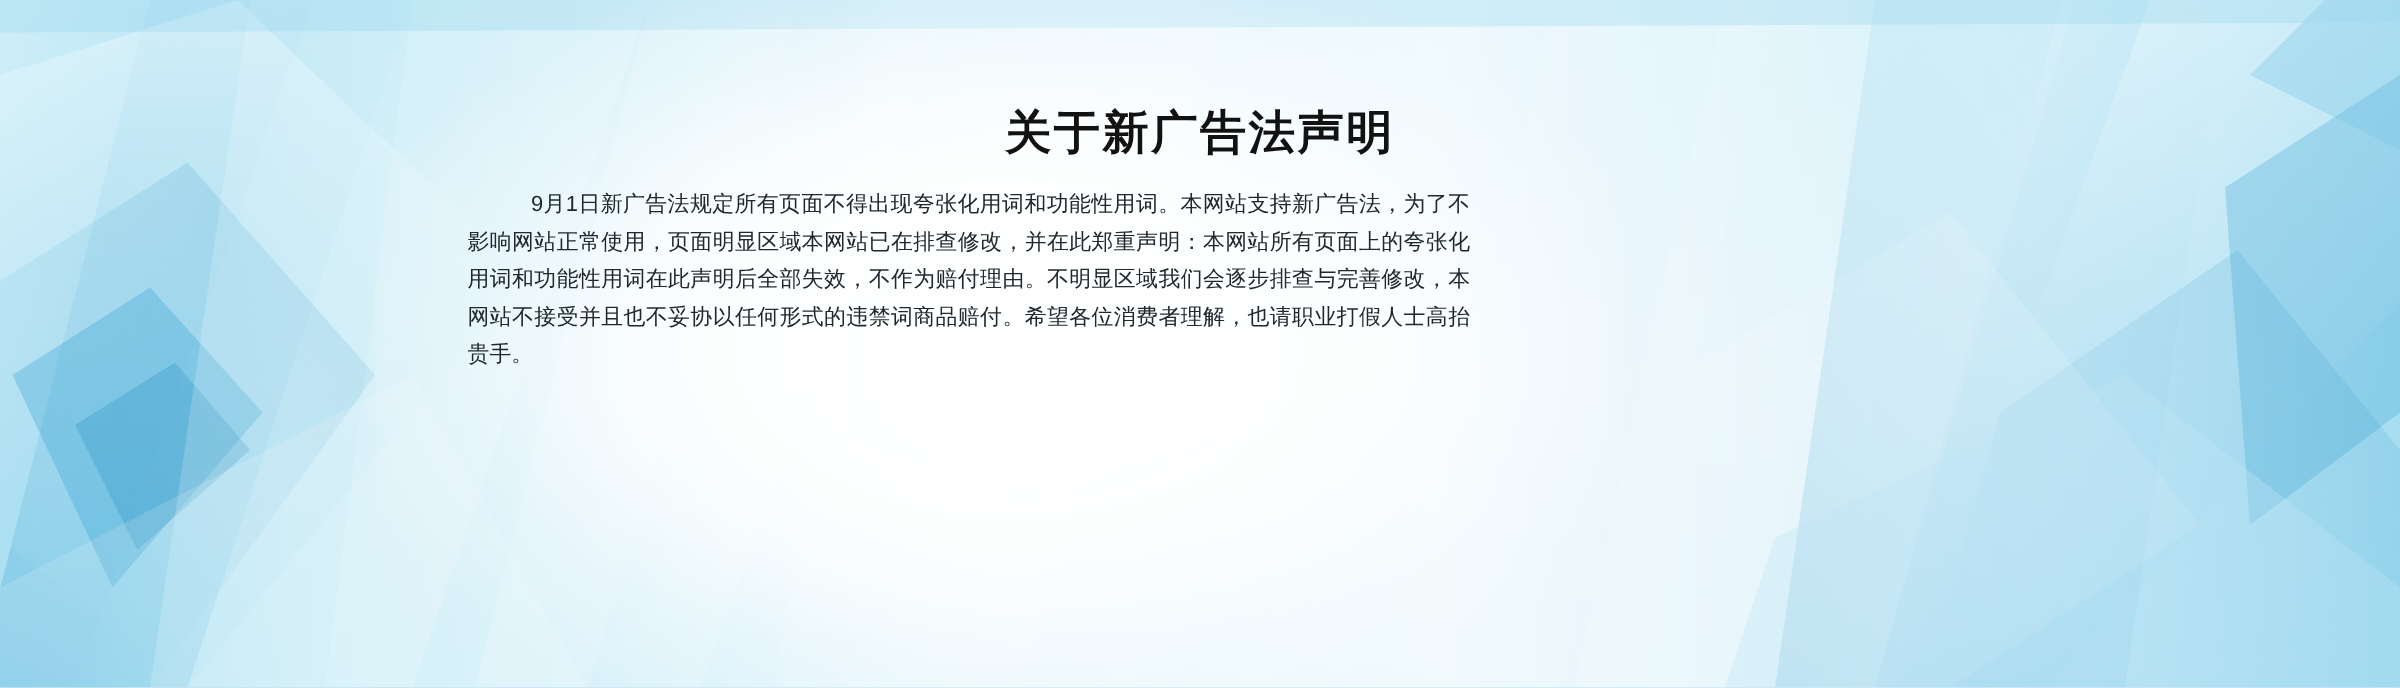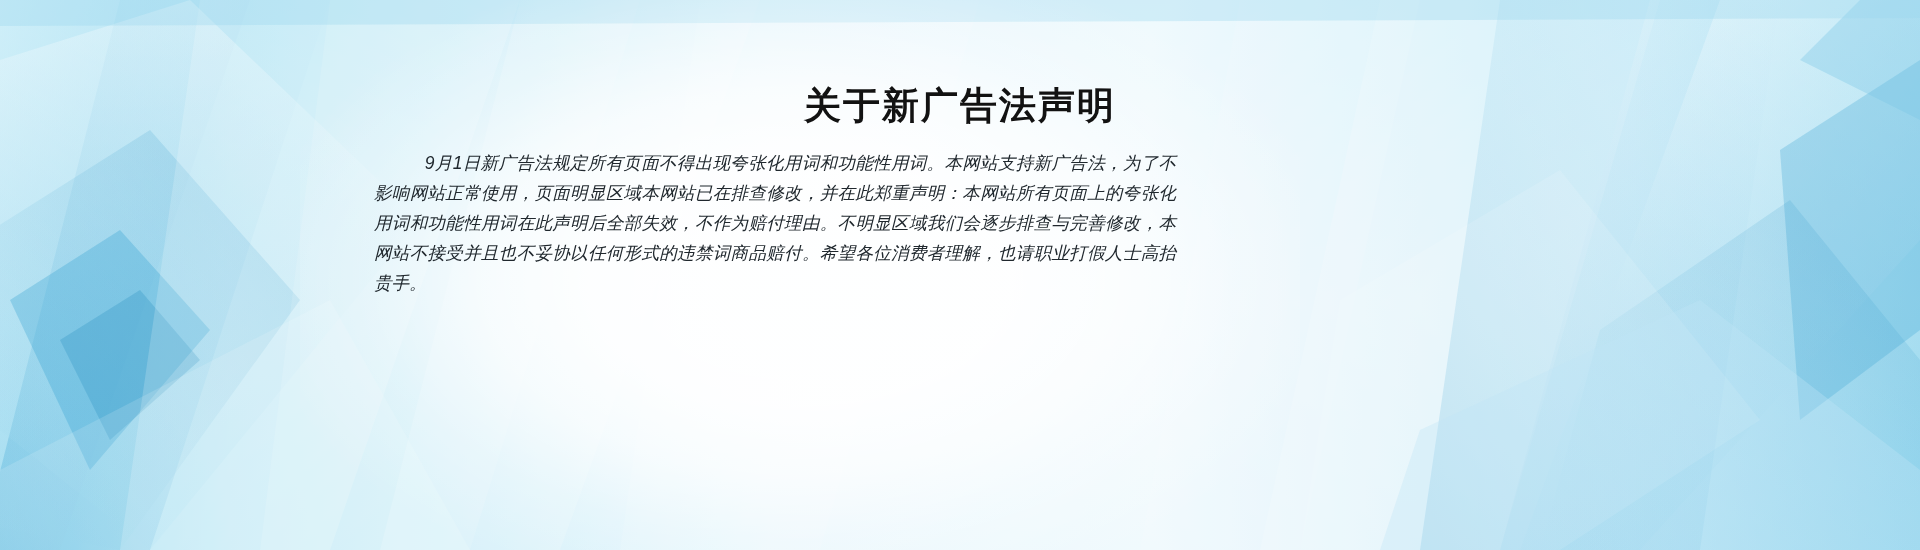--- a/index.html
+++ b/index.html
@@ -37,21 +37,21 @@
     text-align:center;font-size:37px;font-weight:bold;color:#121212;
     letter-spacing:2px;line-height:44px;
     text-shadow:0 0 2px rgba(255,255,255,.8);
   }
   .body{
     position:absolute;left:374px;top:148px;width:802px;
     font-size:17.5px;color:#20282e;line-height:30px;
     text-align:justify;text-justify:inter-ideograph;
   }
   .para{margin:0;text-align:justify;}
-  .para.p1{text-indent:2.9em;font-style:italic;}
+  .para.p1{text-indent:2.9em;}
   .para.p2{text-indent:0;}
 </style>
 </head>
 <body>
 
 <div id="stage">
 
   <div class="bg-base"></div>
 
   <svg class="bg-svg" viewBox="0 0 1920 550" preserveAspectRatio="none" xmlns="http://www.w3.org/2000/svg">

